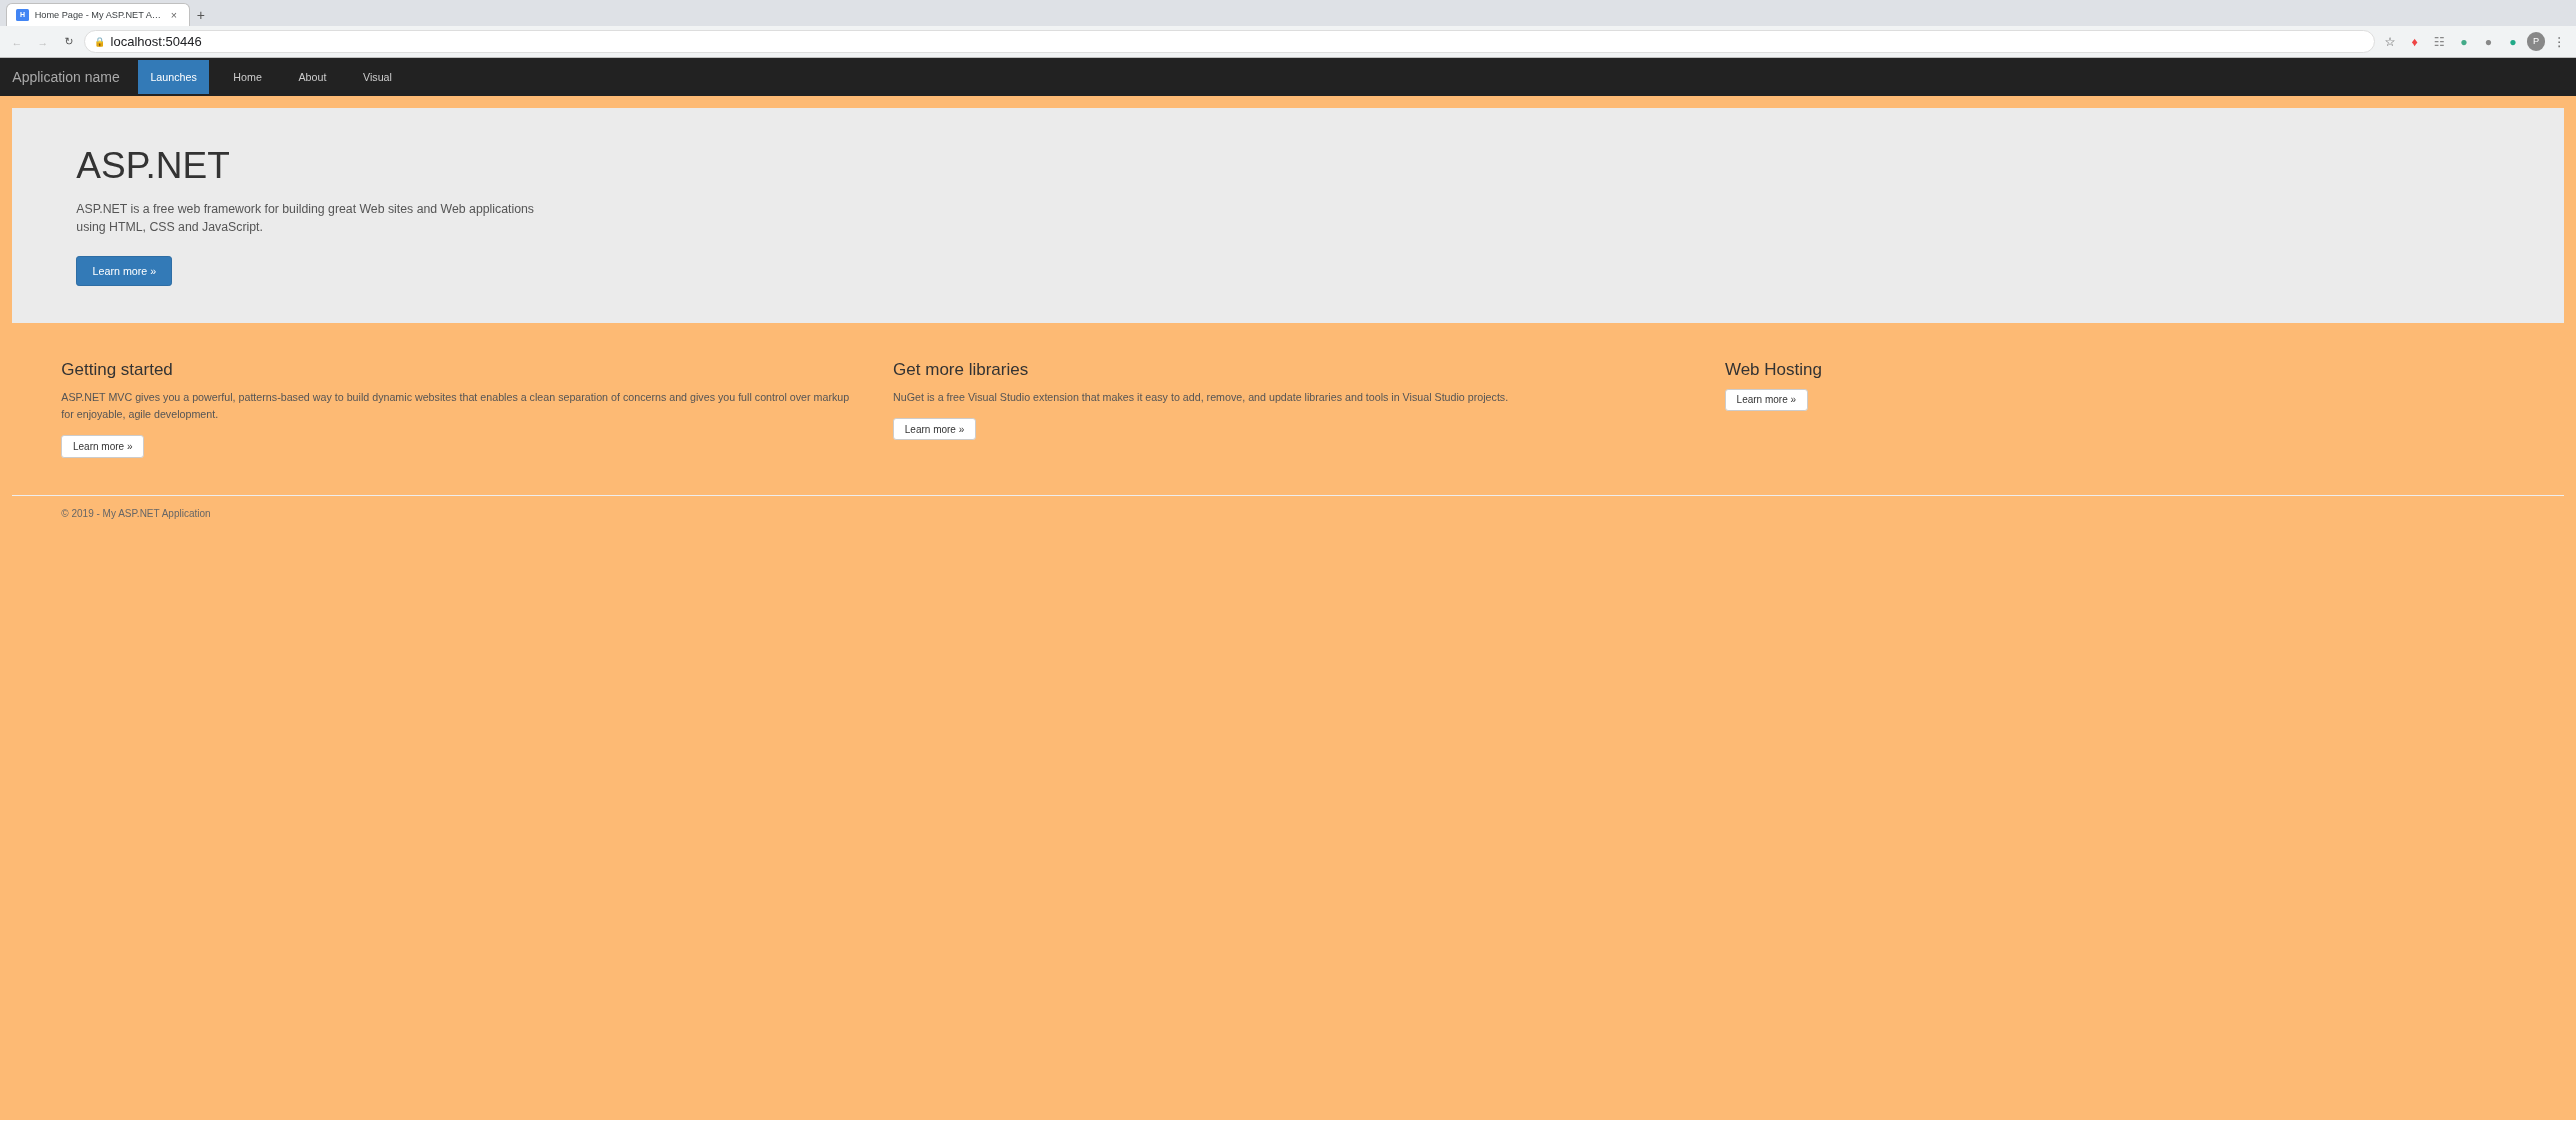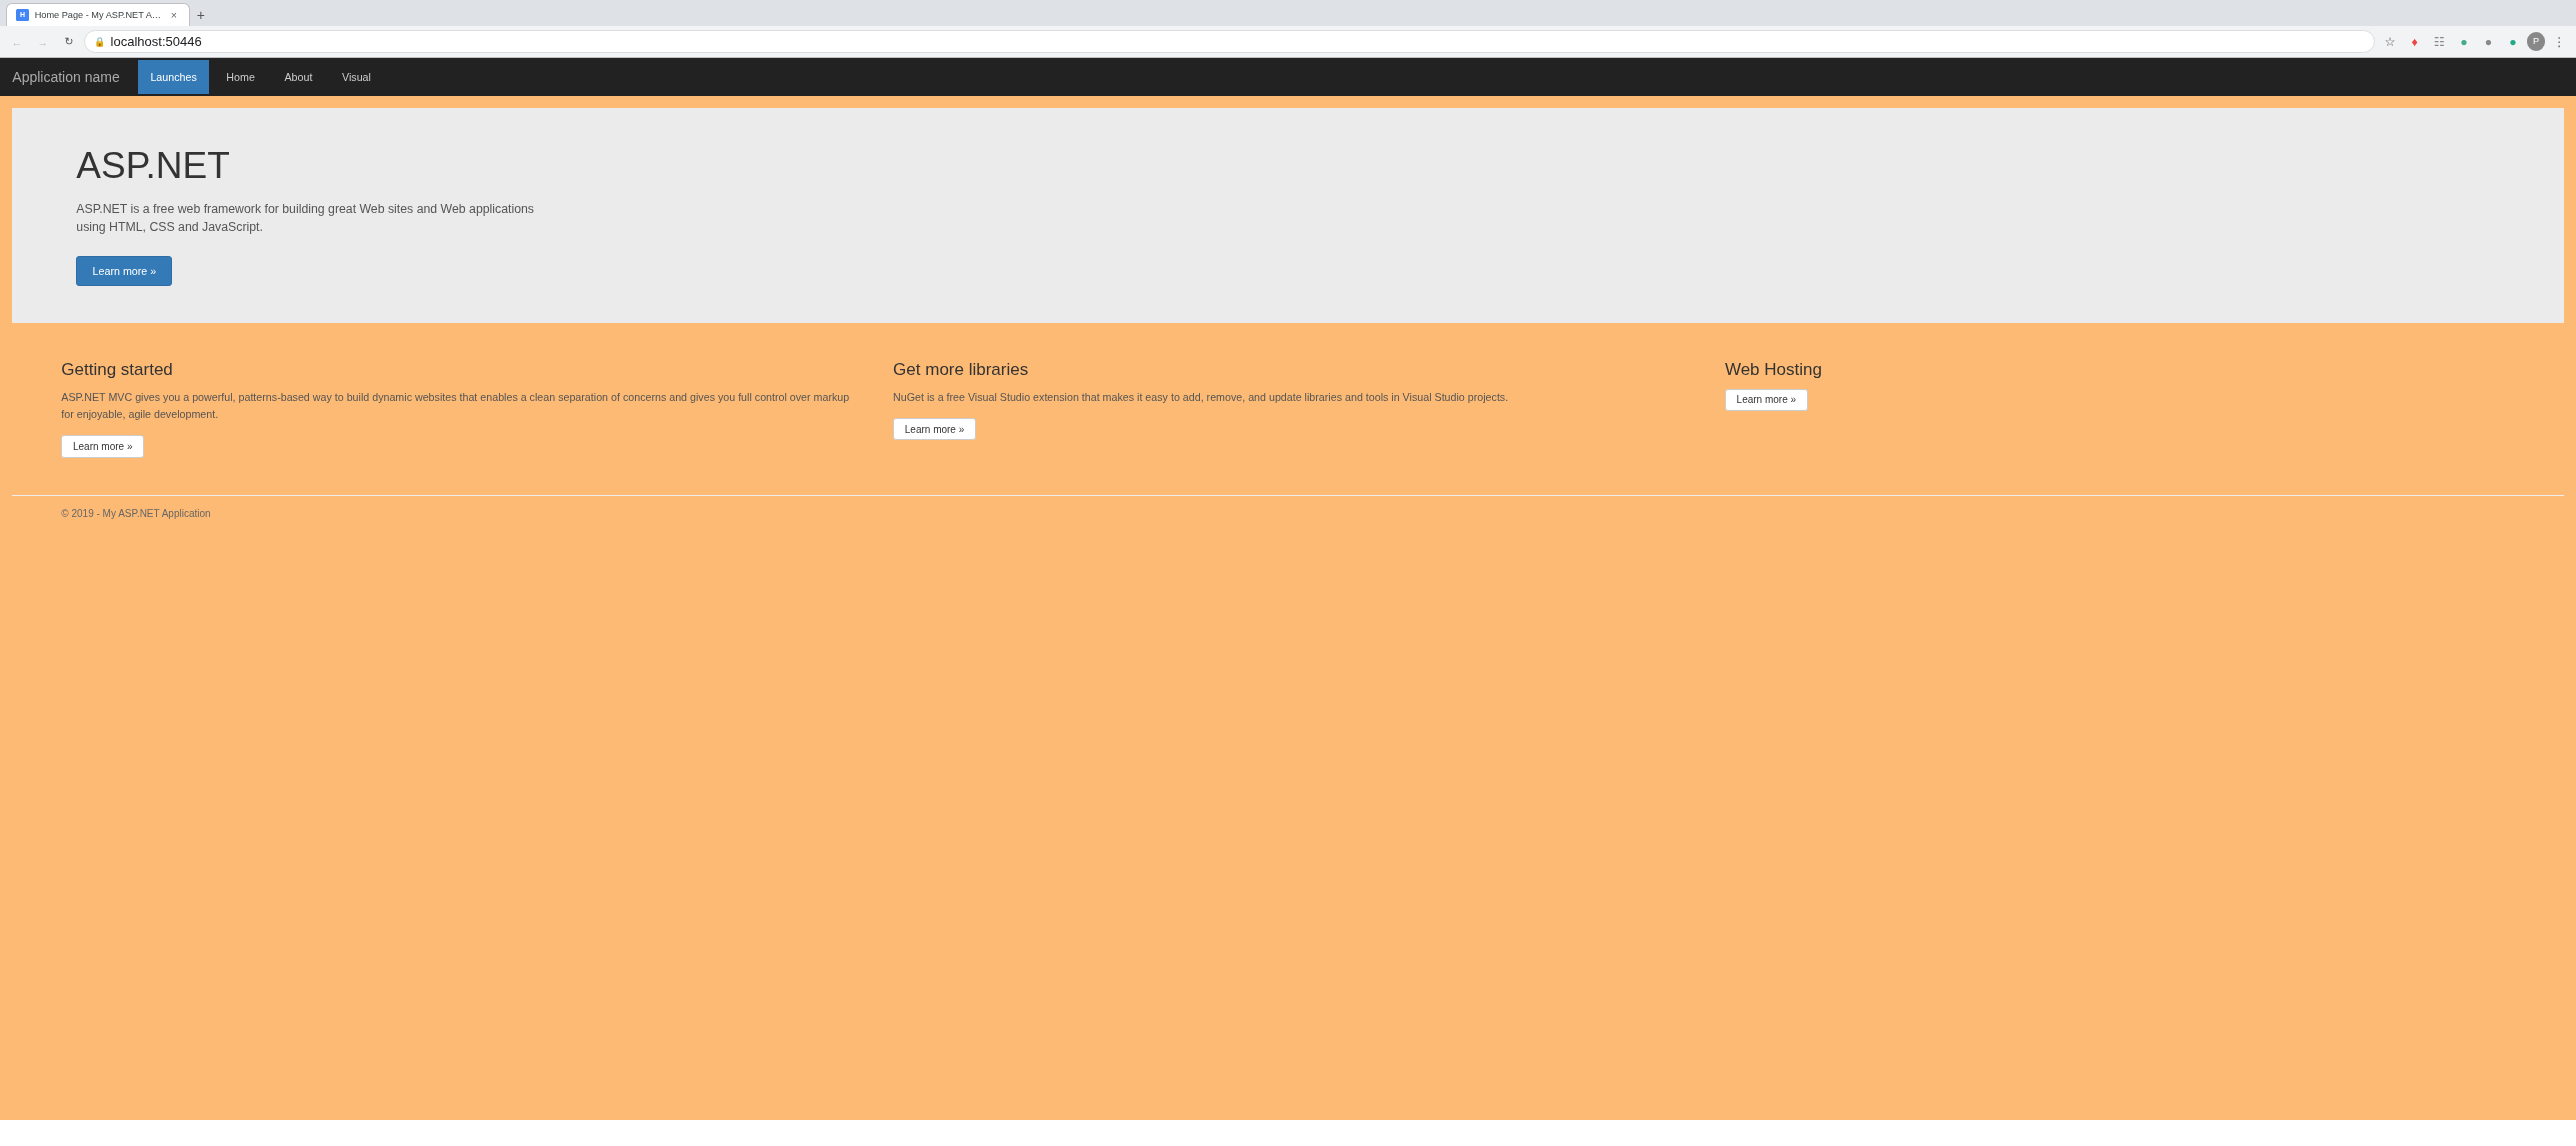--- a/index.html
+++ b/index.html
@@ -188,21 +188,21 @@
     .navbar-brand {
       color: #aaa;
       text-decoration: none;
       font-size: 14px;
       margin-right: 18.4px;
     }
 
     .navbar-nav {
       display: flex;
       align-items: flex-end;
-      gap: 5px;
+      gap: 12px;
       list-style: none;
     }
 
     .nav-item {
       padding: 0;
     }
 
     .nav-link {
       color: #ccc;
       text-decoration: none;

